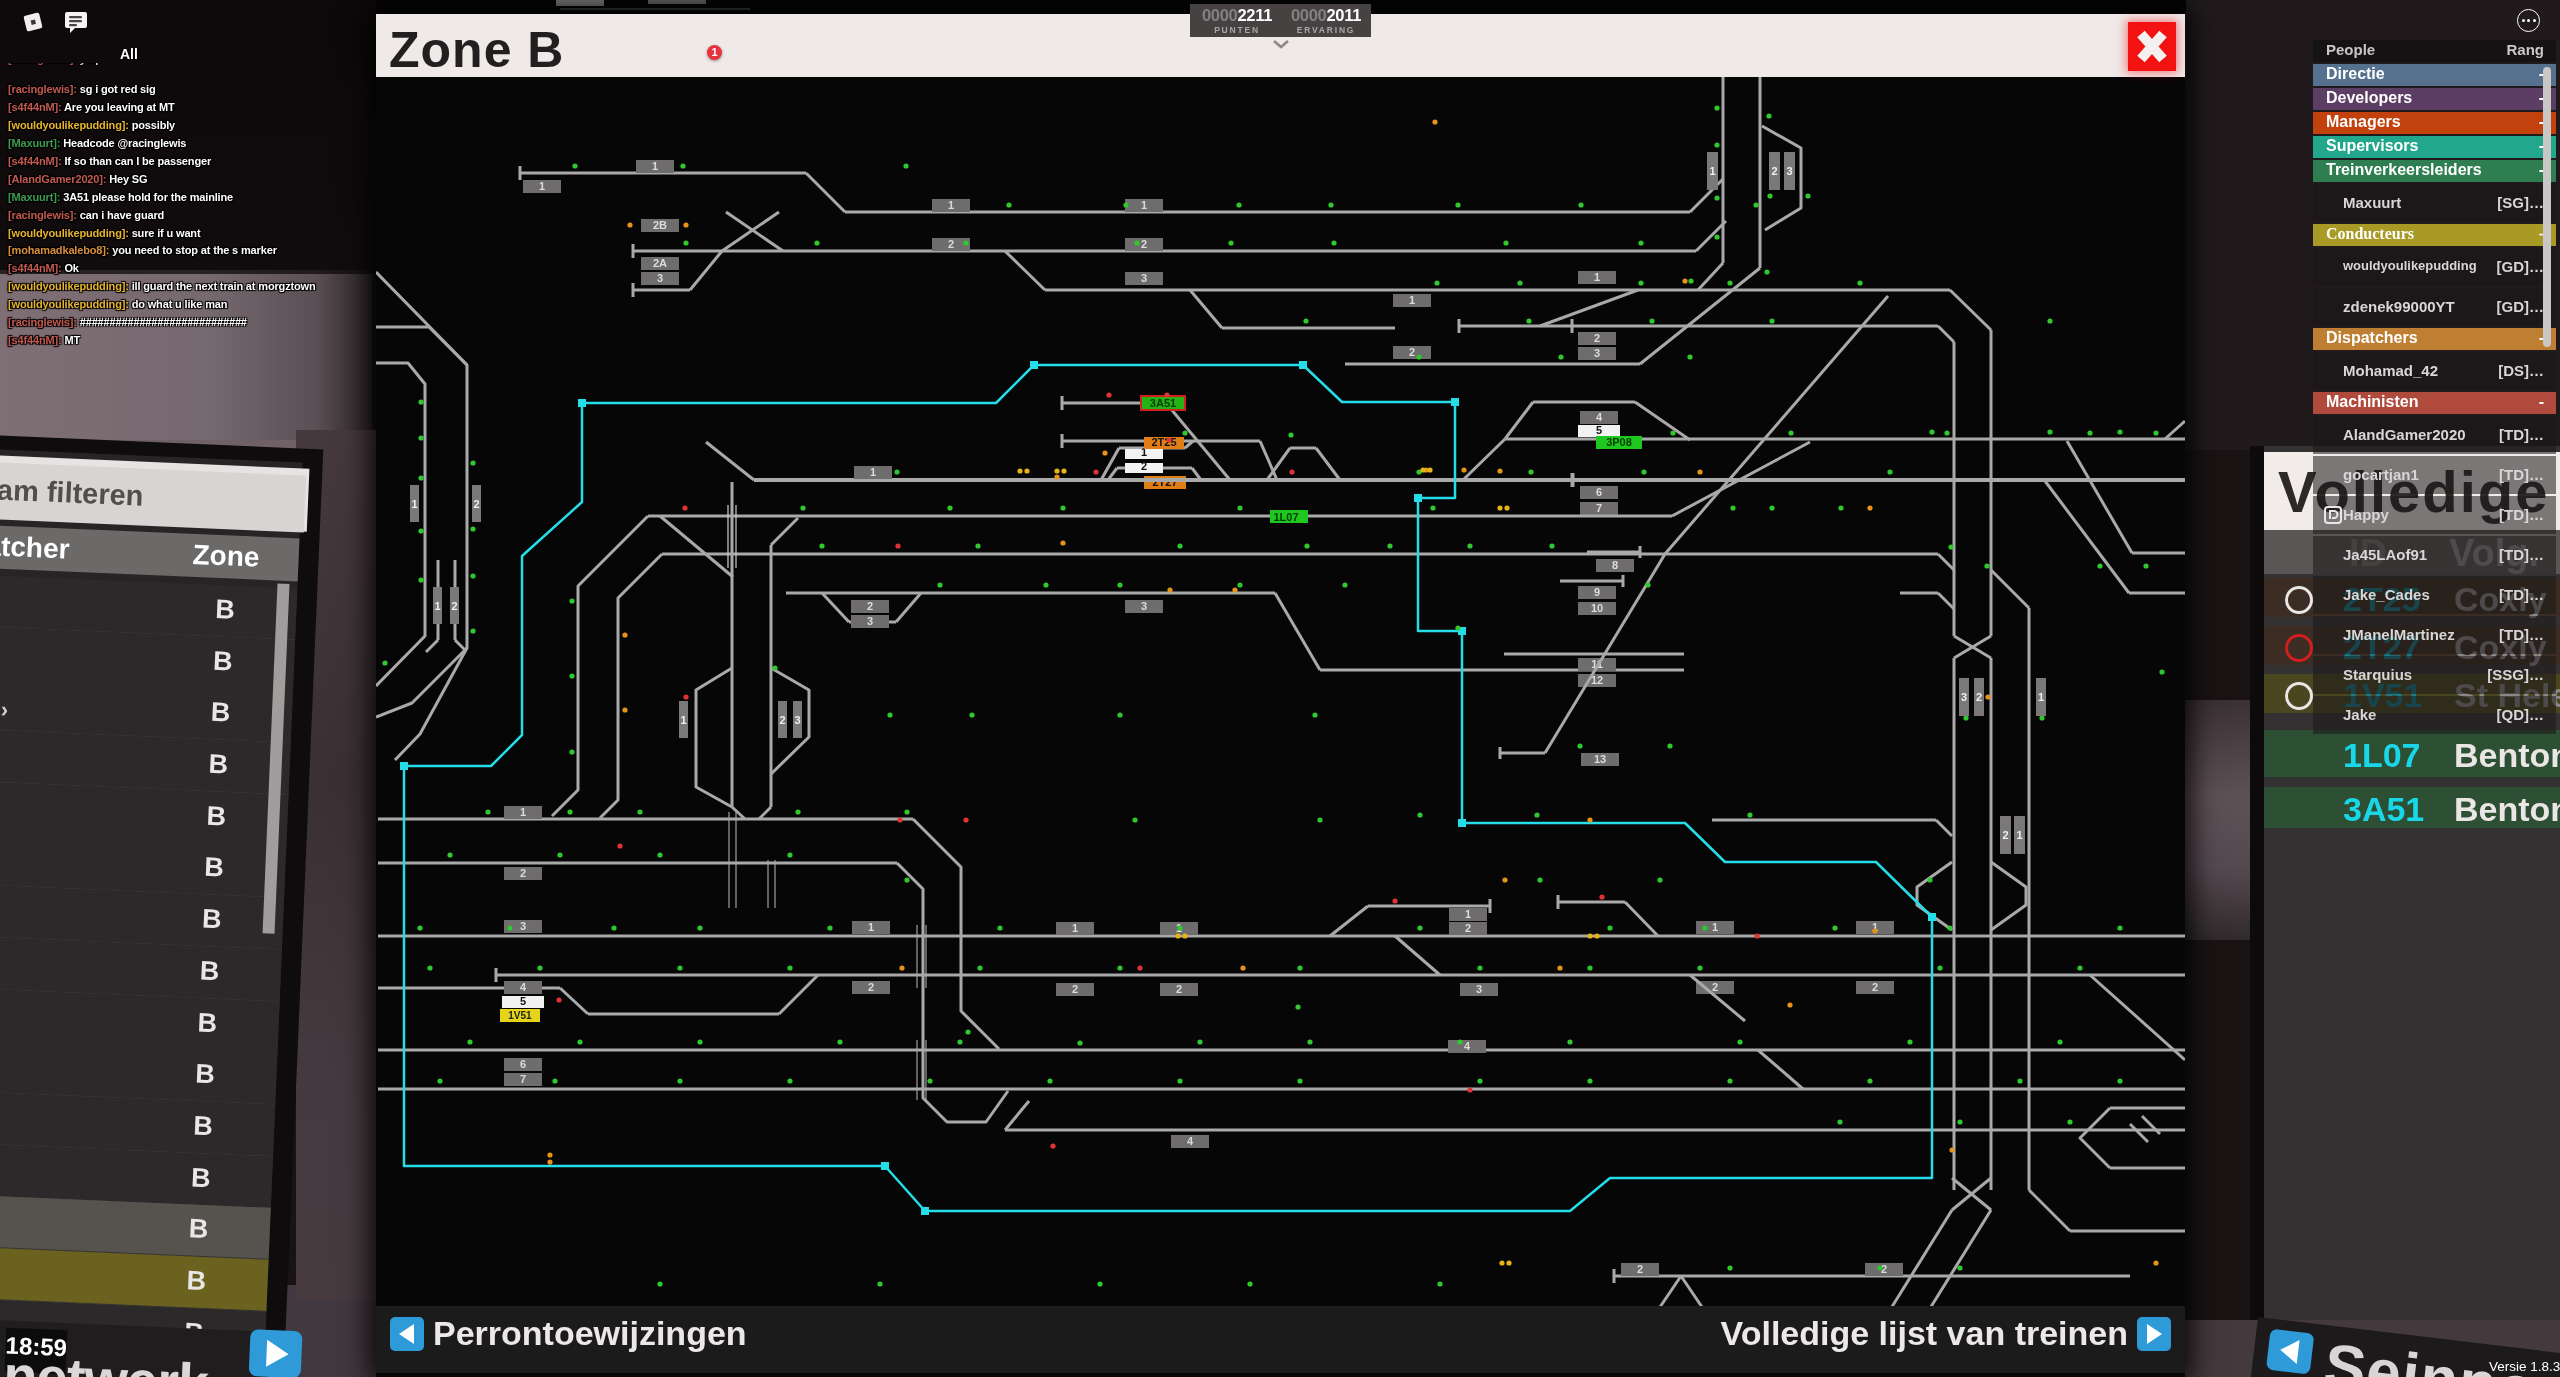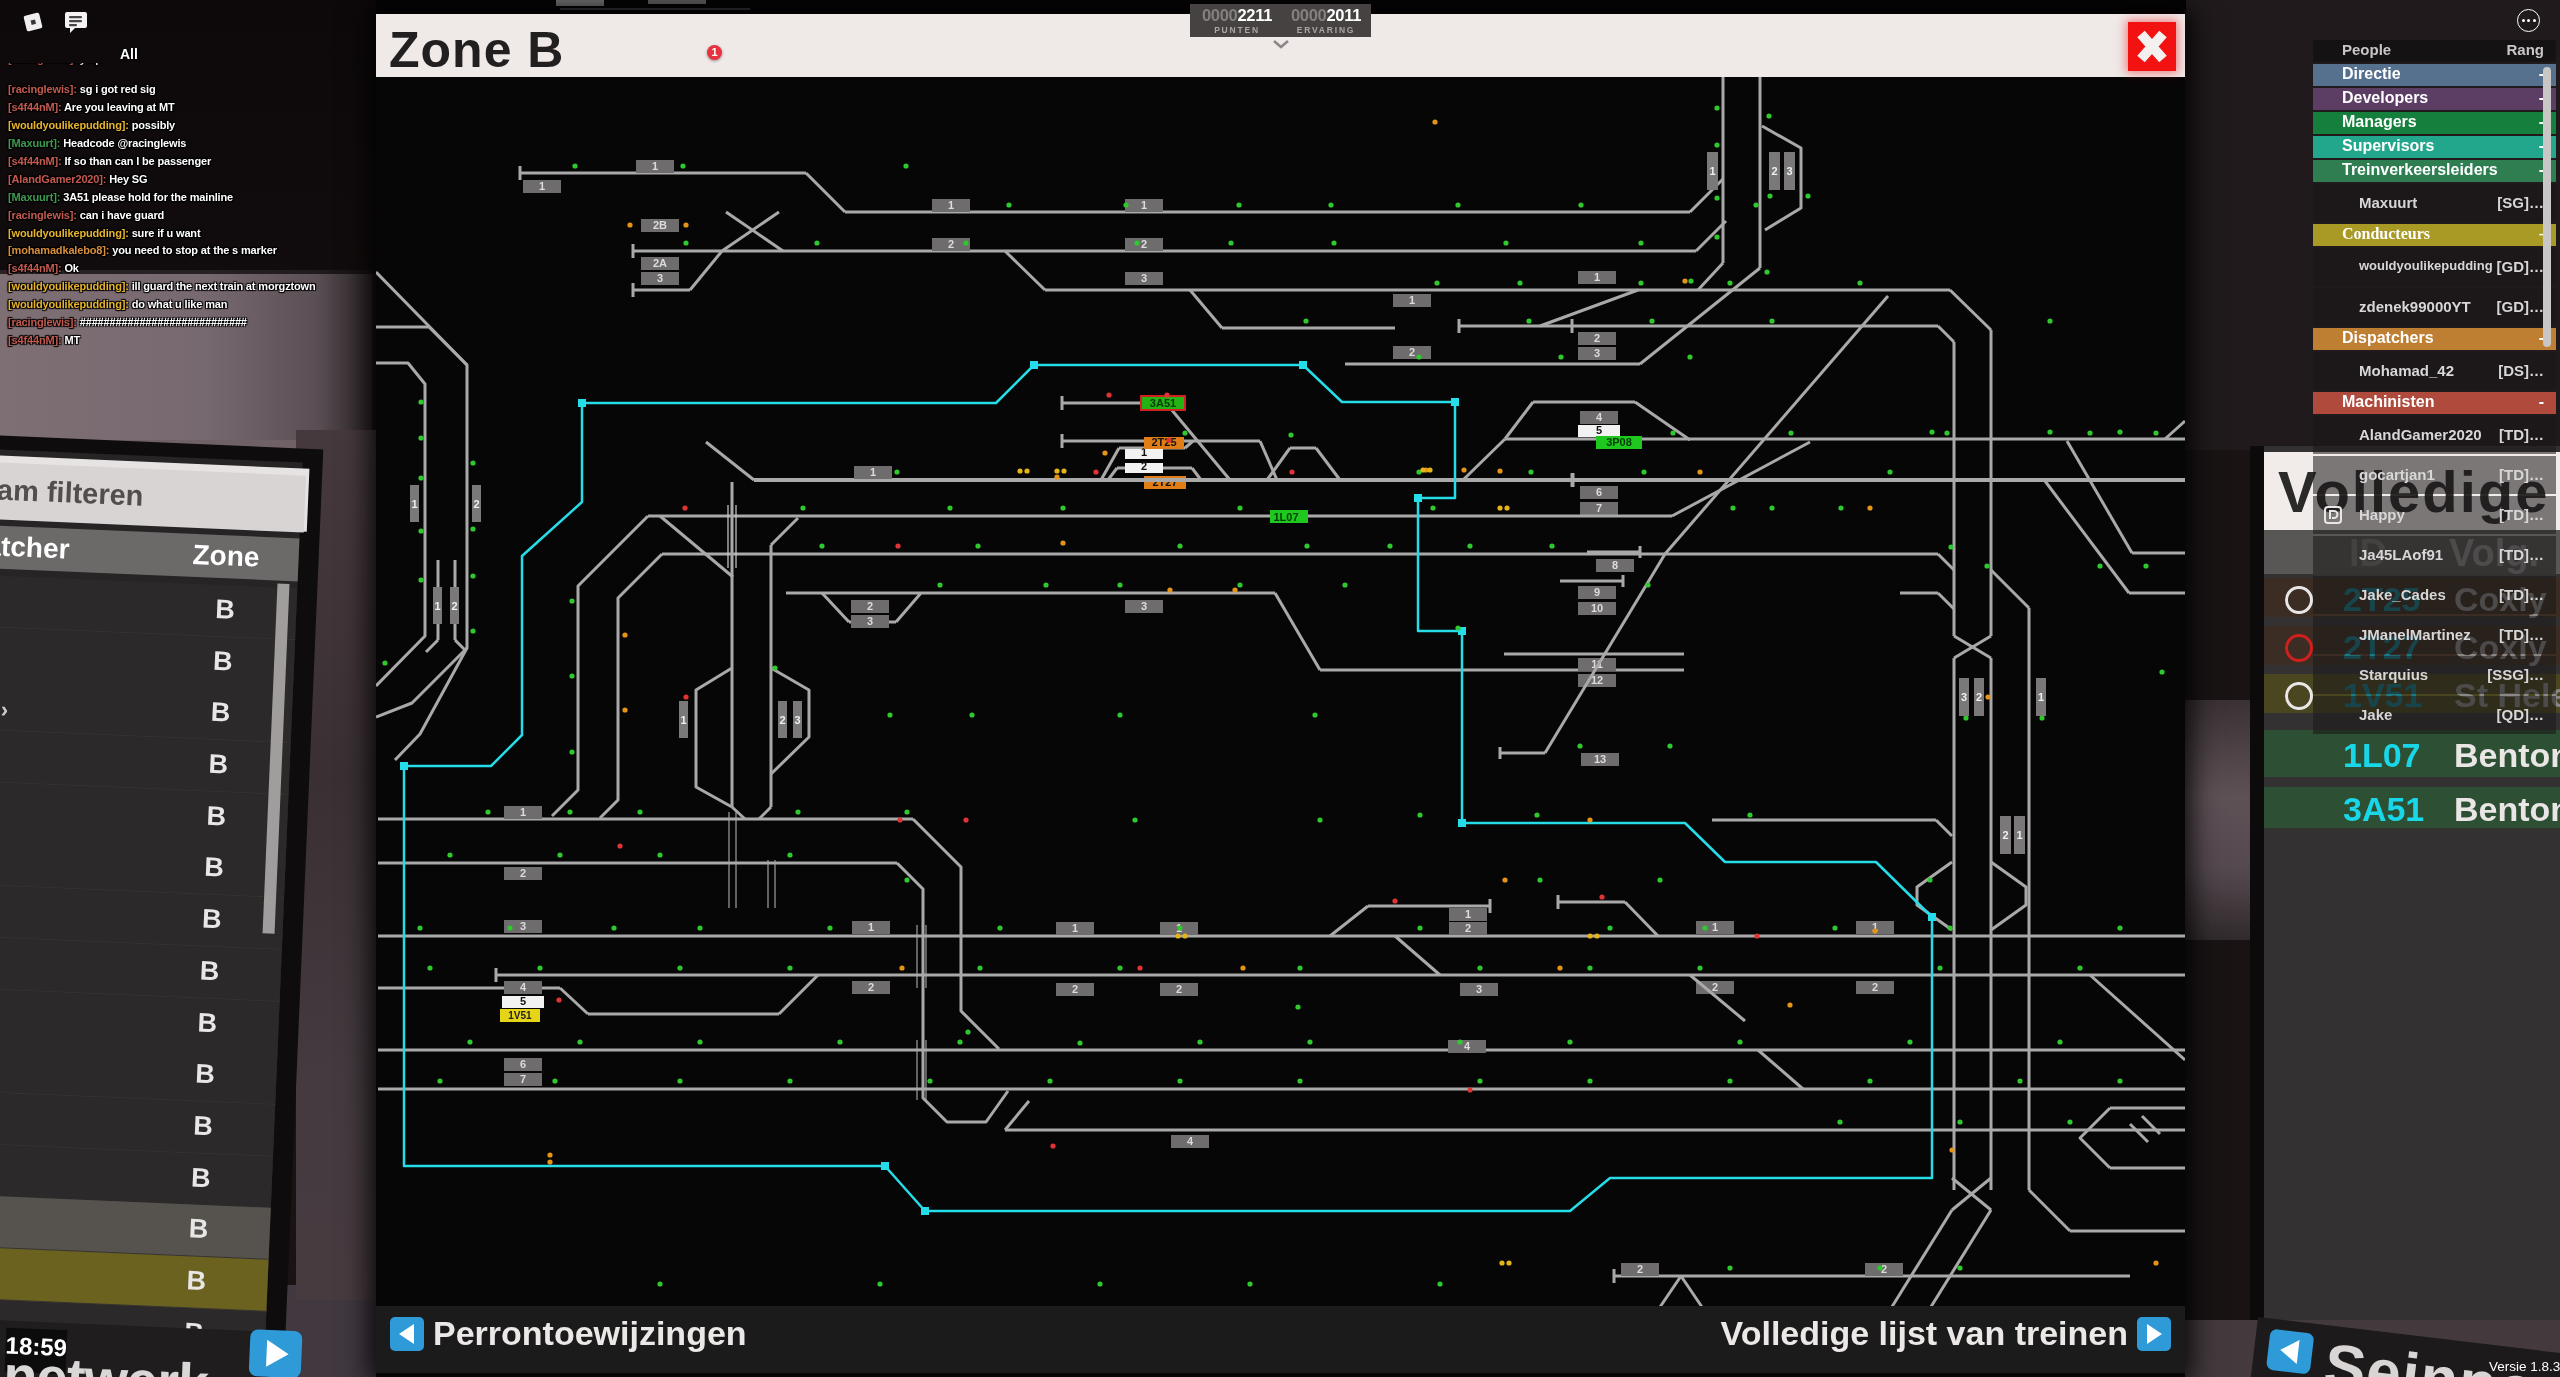--- a/index.html
+++ b/index.html
@@ -52,21 +52,21 @@
 
   
   #rbx-icon{left:22px;top:11px;width:22px;height:22px;}
   #chat-icon{left:64px;top:10px;width:24px;height:24px;}
   #dots-btn{left:2517px;top:9px;width:21px;height:21px;border-radius:50%;border:1.6px solid #fff;}
   #dots-btn div{position:absolute;top:9px;width:3.4px;height:3.4px;border-radius:50%;background:#fff;}
 
   
   #plist{left:2313px;top:40px;width:243px;}
   .prow{position:relative;width:243px;}
-  .prow .nm{position:absolute;left:13px;font-weight:bold;color:#fff;margin-left:16px;}
+  .prow .nm{position:absolute;left:13px;font-weight:bold;color:#fff;}
   .prow .rk{position:absolute;right:12px;font-weight:bold;color:#fff;}
   .grow{height:22px;margin-bottom:2px;}
   .grow .nm{font-size:16px;top:1px;}
   .grow .rk{font-size:16px;top:1px;}
   .urow{height:38px;margin-bottom:2px;background:rgba(25,24,24,.55);}
   .urow .nm{font-size:15px;top:10px;left:30px;color:#d8d6d6;font-weight:bold;}
   .urow .rk{font-size:15px;top:10px;color:#d8d6d6;}
   #plist-scroll{left:2543px;top:67px;width:8px;height:280px;background:#c9c6c6;border-radius:4px;}
 
   
@@ -883,21 +883,21 @@
       <span class="rk" style="color:#c9c6c6;font-size:15px;">Rang</span>
     </div>
   <div class="prow grow" style="background:#55718e;">
       <span class="nm">Directie</span>
       <span class="rk">-</span>
     </div>
   <div class="prow grow" style="background:#5c3d64;">
       <span class="nm">Developers</span>
       <span class="rk">-</span>
     </div>
-  <div class="prow grow" style="background:#15803d;">
+  <div class="prow grow" style="background:#c2410c;">
       <span class="nm">Managers</span>
       <span class="rk">-</span>
     </div>
   <div class="prow grow" style="background:#22a78c;">
       <span class="nm">Supervisors</span>
       <span class="rk">-</span>
     </div>
   <div class="prow grow" style="background:#2e7e51;">
       <span class="nm">Treinverkeersleiders</span>
       <span class="rk">-</span>

